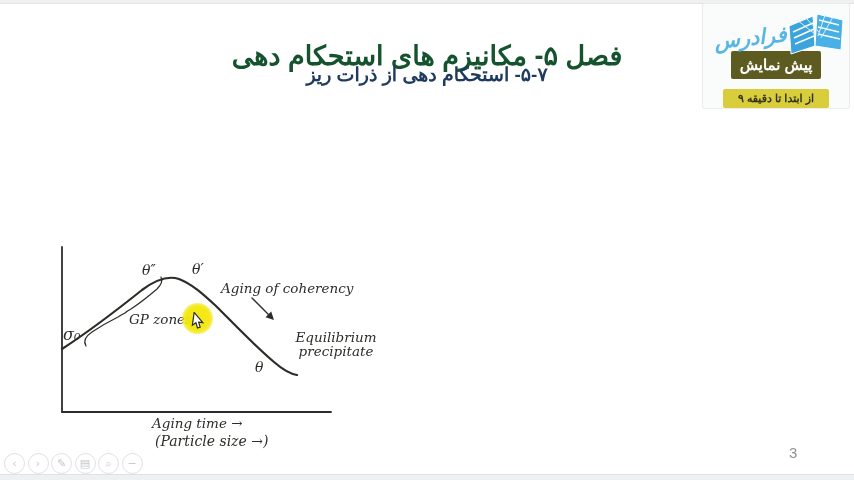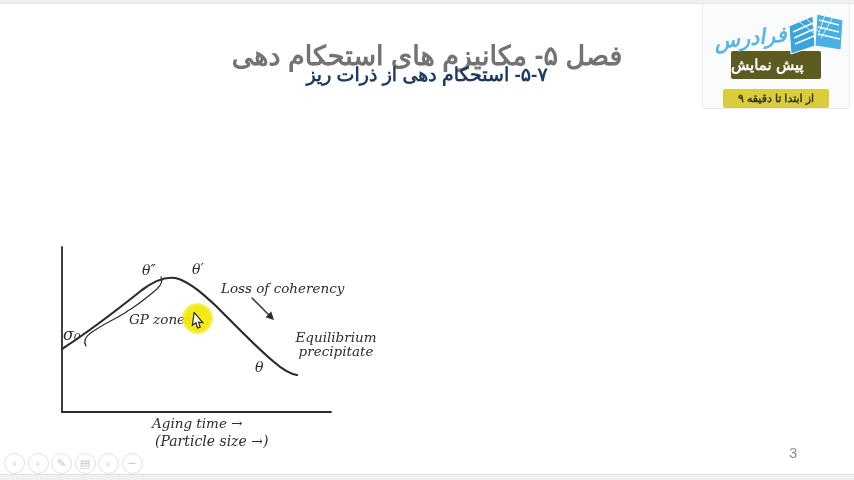--- a/index.html
+++ b/index.html
@@ -8,21 +8,21 @@
     position:relative; width:854px; height:480px; background:#ffffff;
     font-family:"Liberation Sans", sans-serif; overflow:hidden;
   }
   .strip { position:absolute; left:0; width:854px; background:#eef0f1; }
   .strip.top { top:0; height:4px; border-bottom:1px solid #e3e5e7; }
   .strip.bottom { bottom:0; height:6px; border-top:1px solid #dfe1e3; }
 
   
   .title {
     position:absolute; top:40px; left:0; width:854px; text-align:center;
-    direction:rtl; font-size:27px; font-weight:bold; color:#737373;
+    direction:rtl; font-size:27px; font-weight:bold; color:#14532d;
     letter-spacing:0.5px;
   }
   .subtitle {
     position:absolute; top:63px; left:0; width:854px; text-align:center;
     direction:rtl; font-size:19px; font-weight:bold; color:#1e3a5f;
   }
 
   
   .brand-box {
     position:absolute; top:3px; right:4px; width:148px; height:106px;
@@ -30,21 +30,21 @@
     display:flex; flex-direction:column; align-items:center;
   }
   .brand-row { position:relative; width:100%; height:54px; }
   .brand-name {
     position:absolute; right:62px; top:22px; color:#58b6e4; direction:rtl;
     font-size:21px; font-weight:bold; font-style:italic; transform:rotate(-6deg);
   }
   .book-icon { position:absolute; right:2px; top:4px; }
   .badge-preview {
     width:90px; height:28px; background:#5d5b1f; color:#ffffff;
-    font-size:15px; font-weight:bold; direction:rtl; text-align:left;
+    font-size:15px; font-weight:bold; direction:rtl; text-align:center;
     line-height:28px; border-radius:2px;
   }
   .badge-range {
     margin-top:10px; width:106px; height:19px; background:#d9cd3b; color:#33331c;
     font-size:11px; font-weight:bold; direction:rtl; text-align:center;
     line-height:19px; border-radius:2px;
   }
 
   
   .chart-svg { position:absolute; left:0; top:0; pointer-events:none; }
@@ -123,21 +123,21 @@
     <path stroke-width="1.3" d="M252 298 L270 316"></path>
   </g>
   <polygon points="274,320 265.5,317.2 271.2,311.5" fill="#2e2c28"></polygon>
 </svg>
 
 <div class="chart-label lbl-sigma">σ₀</div>
 <div class="chart-label lbl-theta2">θ″</div>
 <div class="chart-label lbl-theta1">θ′</div>
 <div class="chart-label lbl-theta">θ</div>
 <div class="chart-label lbl-gp">GP zones</div>
-<div class="chart-label lbl-loss">Loss of coherency</div>
+<div class="chart-label lbl-loss">Aging of coherency</div>
 <div class="chart-label lbl-equilibrium">Equilibrium precipitate</div>
 <div class="chart-label lbl-xaxis1">Aging time →</div>
 <div class="chart-label lbl-xaxis2">(Particle size →)</div>
 
 <div class="highlight-dot"></div>
 <span class="cursor-icon">
   <svg width="14" height="18" viewBox="0 0 14 18">
     <polygon points="2,1 2,14 5.2,11 7.5,16 10,14.8 7.8,10 12,10" fill="#ffffff" stroke="#2e2c28" stroke-width="1.2" transform="rotate(8 7 9)"></polygon>
   </svg>
 </span>

